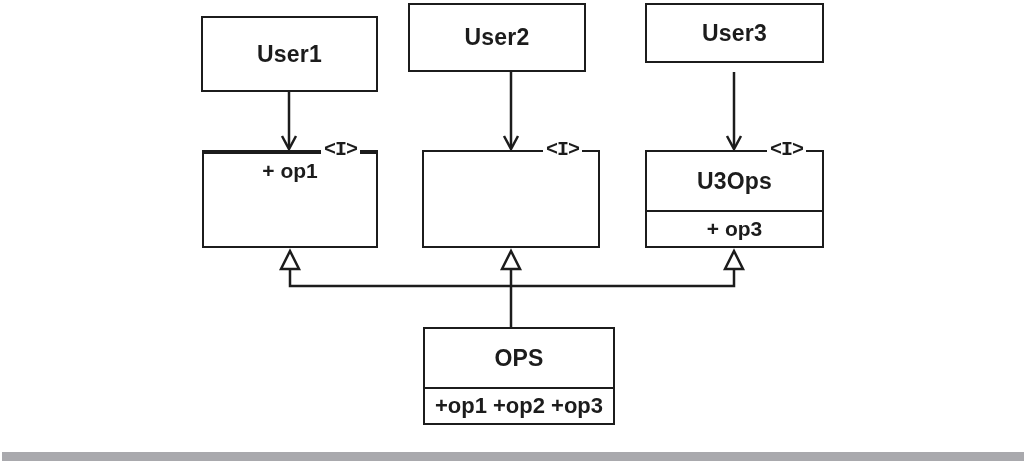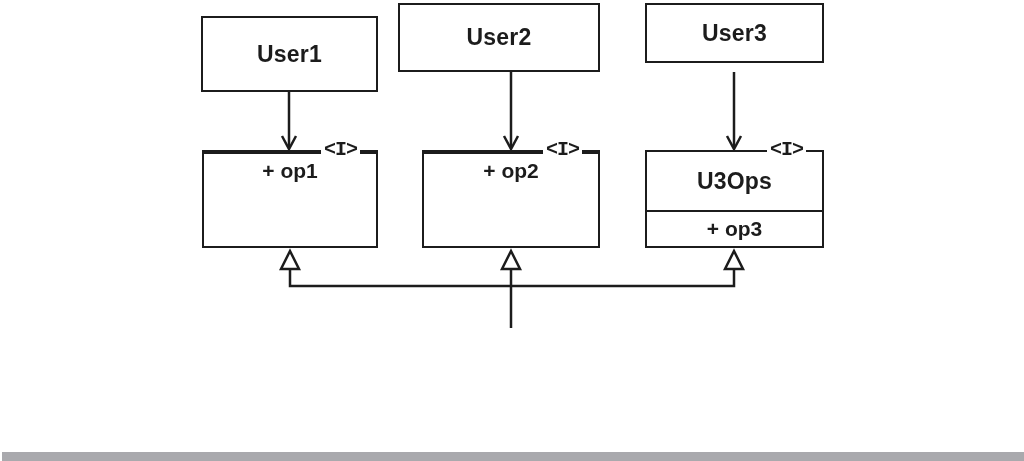--- a/index.html
+++ b/index.html
@@ -67,36 +67,39 @@
       <line x1="511" y1="269" x2="511" y2="328"></line>
       <polygon points="290,251 281,269 299,269" fill="#ffffff"></polygon>
       <polygon points="511,251 502,269 520,269" fill="#ffffff"></polygon>
       <polygon points="734,251 725,269 743,269" fill="#ffffff"></polygon>
     </g>
   </svg>
 
   <div class="class-box" style="left:201px;top:16px;width:177px;height:76px">
     <div class="class-title">User1</div>
   </div>
-  <div class="class-box" style="left:398px;top:3px;width:202px;height:69px">
+  <div class="class-box" style="left:408px;top:3px;width:178px;height:69px">
     <div class="class-title">User2</div>
   </div>
   <div class="class-box" style="left:645px;top:3px;width:179px;height:60px">
     <div class="class-title">User3</div>
   </div>
 
   <div class="class-box" style="left:202px;top:150px;width:176px;height:98px">
     <span class="stereotype">&lt;I&gt;</span>
     <div class="ops-compartment">+ op1</div>
   </div>
   <div class="class-box" style="left:422px;top:150px;width:178px;height:98px">
     <span class="stereotype">&lt;I&gt;</span>
-    <div class="ops-compartment">+ op2</div>
   </div>
   <div class="class-box" style="left:645px;top:150px;width:179px;height:98px">
     <span class="stereotype">&lt;I&gt;</span>
     <div class="class-title">U3Ops</div>
     <div class="ops-compartment">+ op3</div>
   </div>
 
+  <div class="class-box ops-box" style="left:423px;top:327px;width:192px;height:98px">
+    <div class="class-title">OPS</div>
+    <div class="ops-compartment">+op1 +op2 +op3</div>
+  </div>
 
   <div class="bottom-bar"></div>
 </div>
 
 </body></html>

